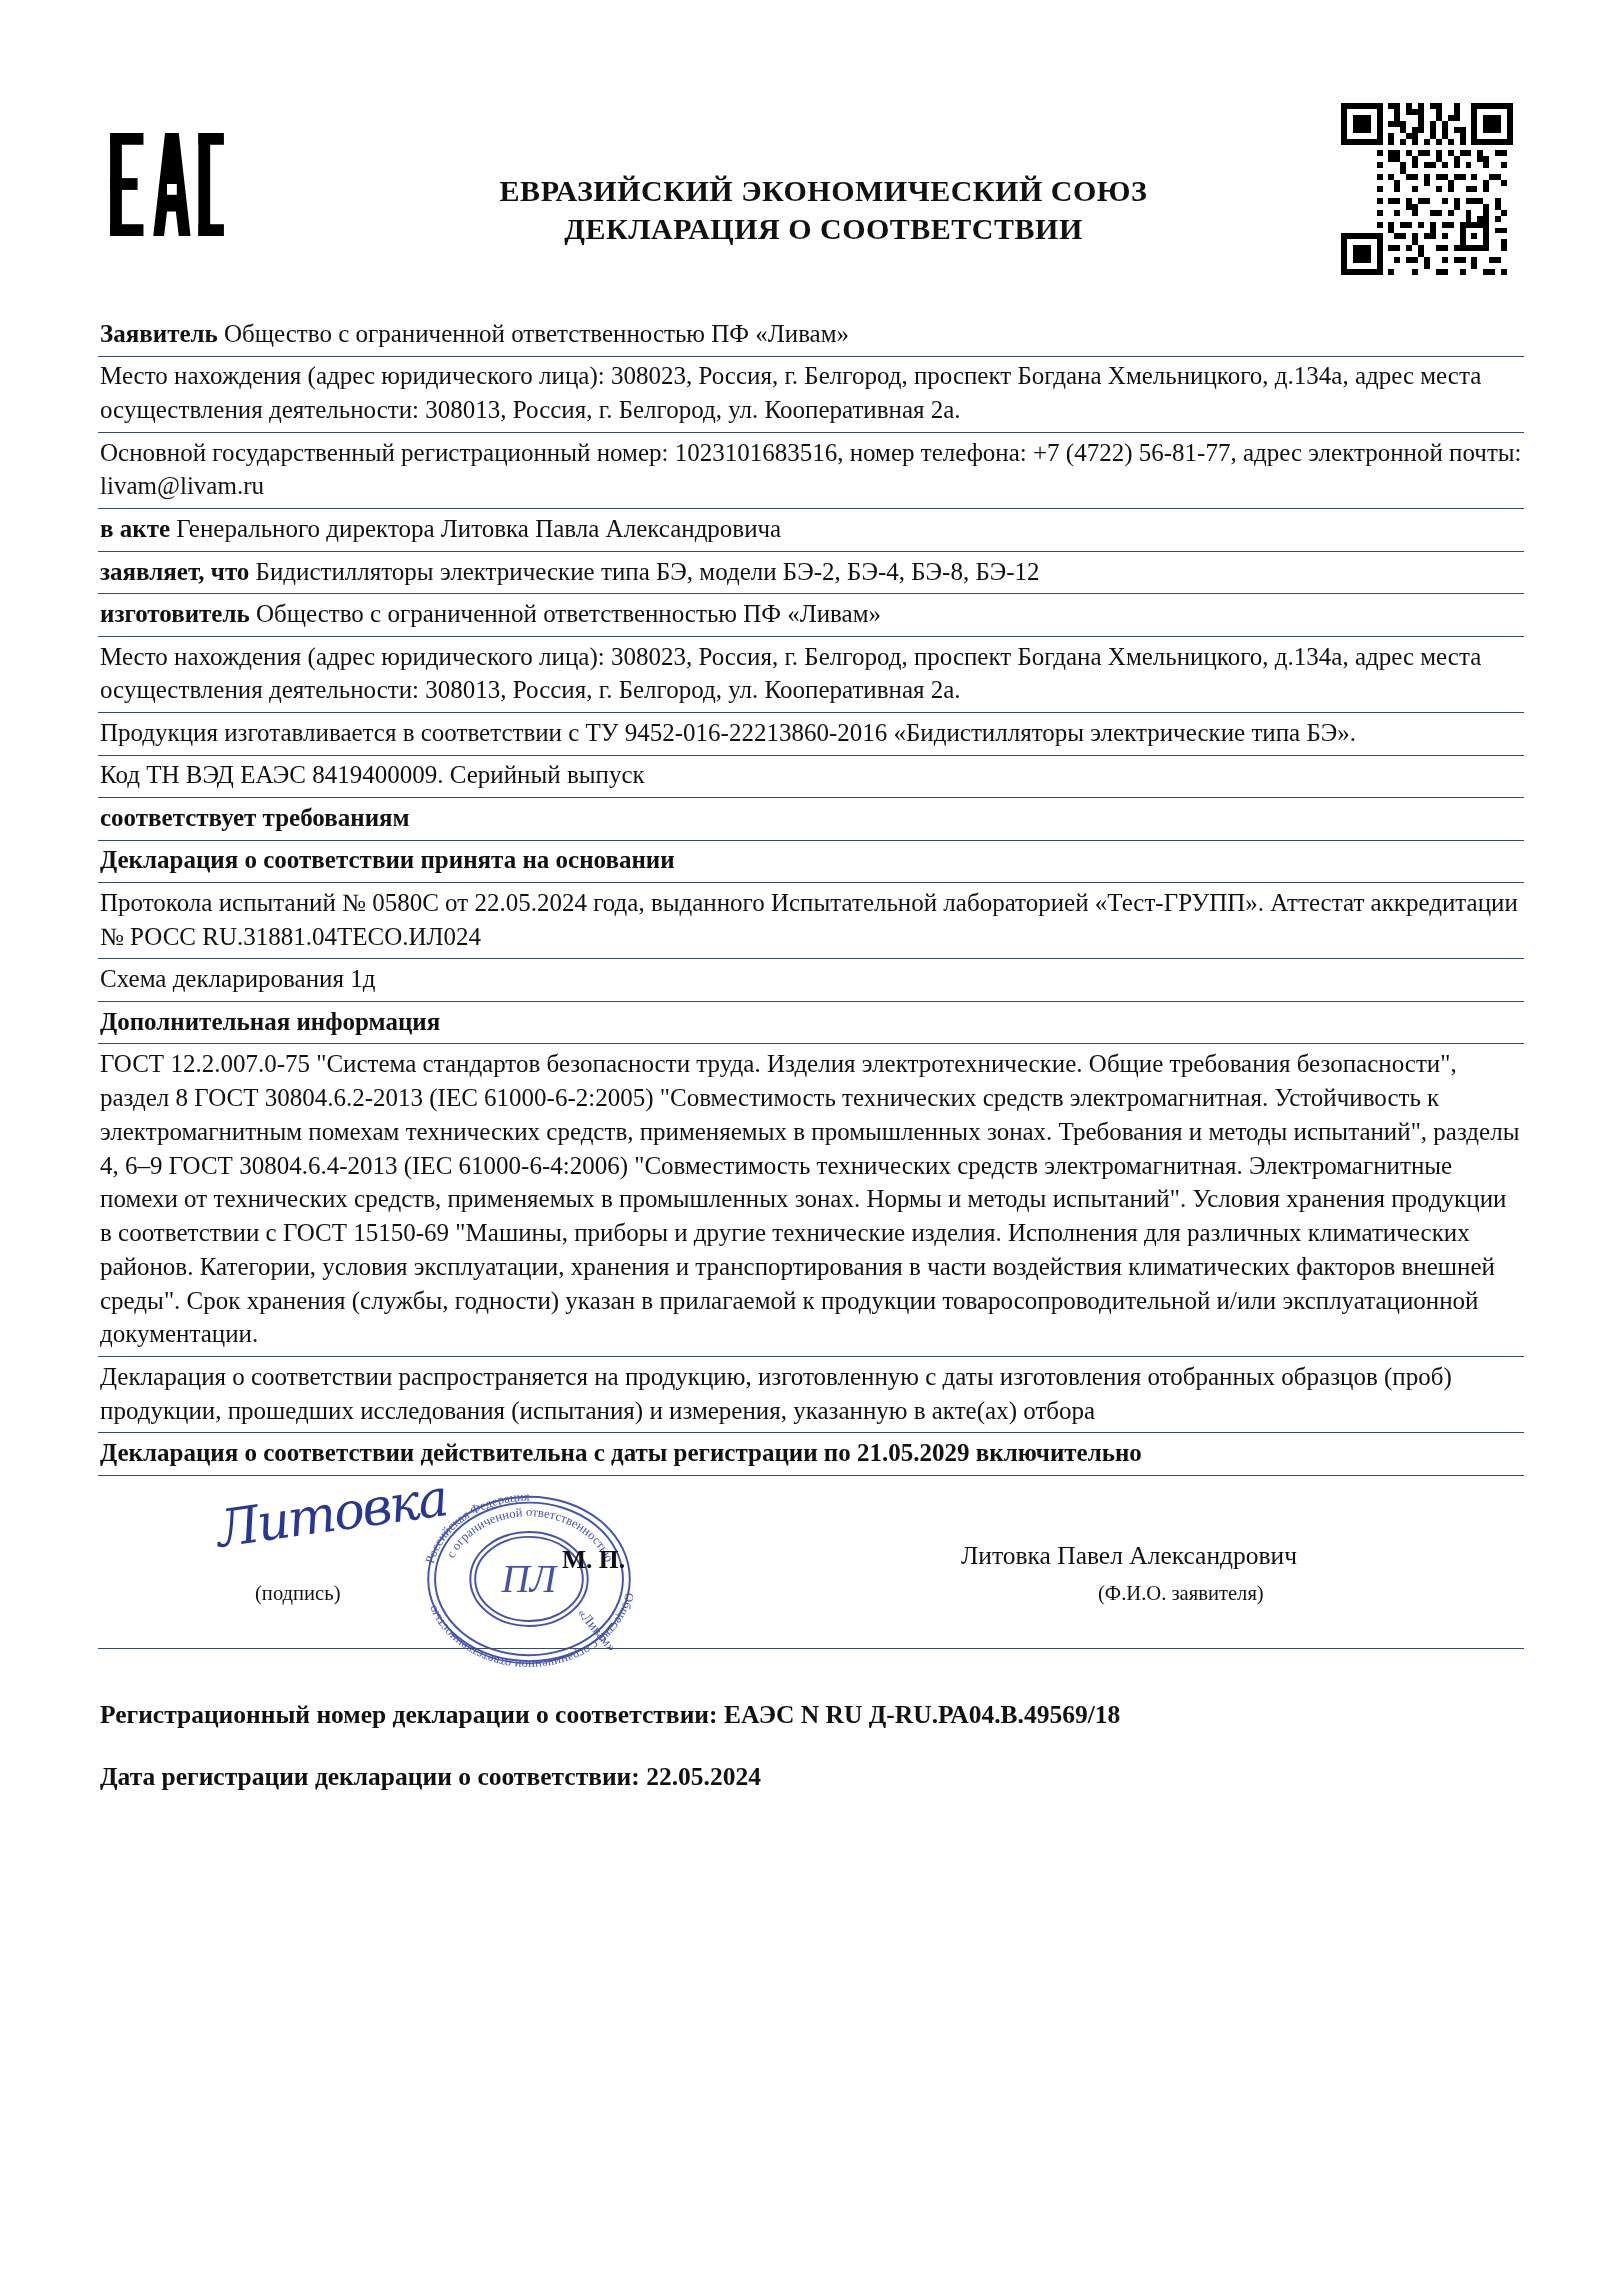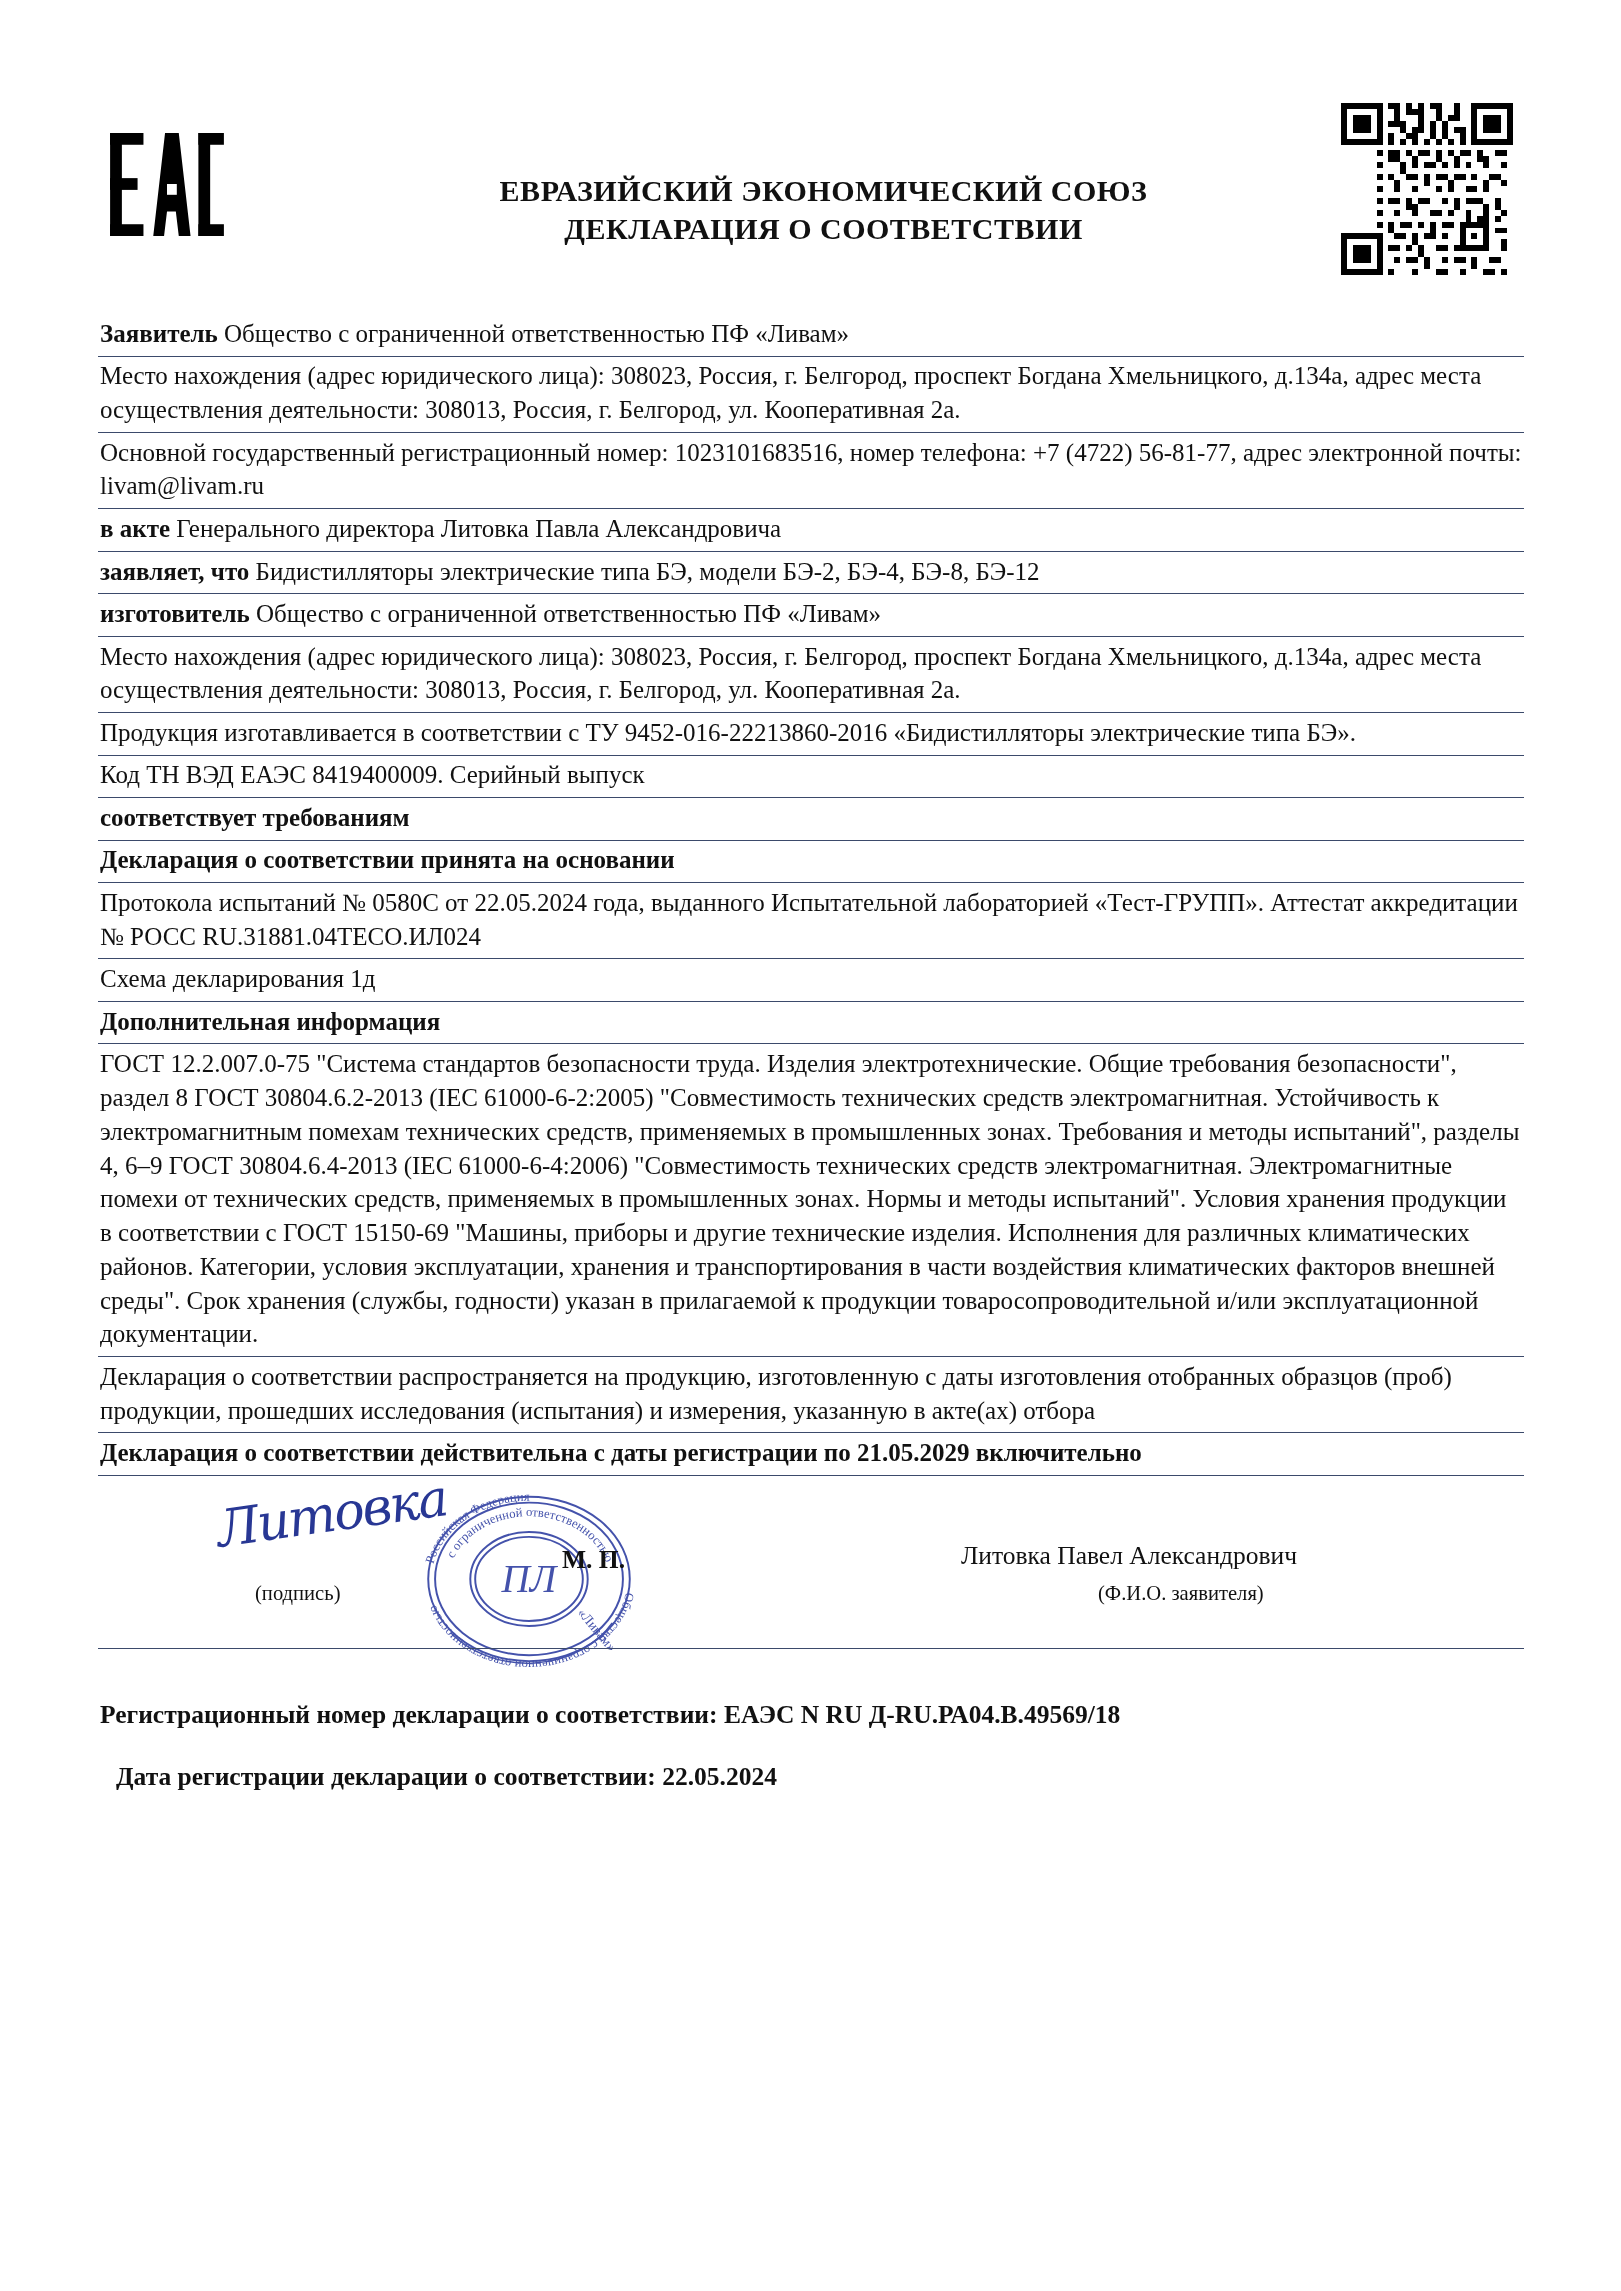--- a/index.html
+++ b/index.html
@@ -137,21 +137,21 @@
     left: 0;
     top: 172px;
     width: 1426px;
     border-bottom: 1.5px solid #3b4a6b;
   }
   .footer-row {
     font-size: 25.5px;
     font-weight: bold;
     padding: 13.7px 2px 9.8px 2px;
   }
-  .footer-row.last { padding-top: 21.6px; margin-left: 16px; }
+  .footer-row.last { padding-top: 21.6px; }
 </style>
 </head>
 <body>
 
 <div class="page">
 
   <div class="header">
 
     <div class="eac-mark">
       <svg width="118" height="103" viewBox="0 0 120 105" xmlns="http://www.w3.org/2000/svg">

